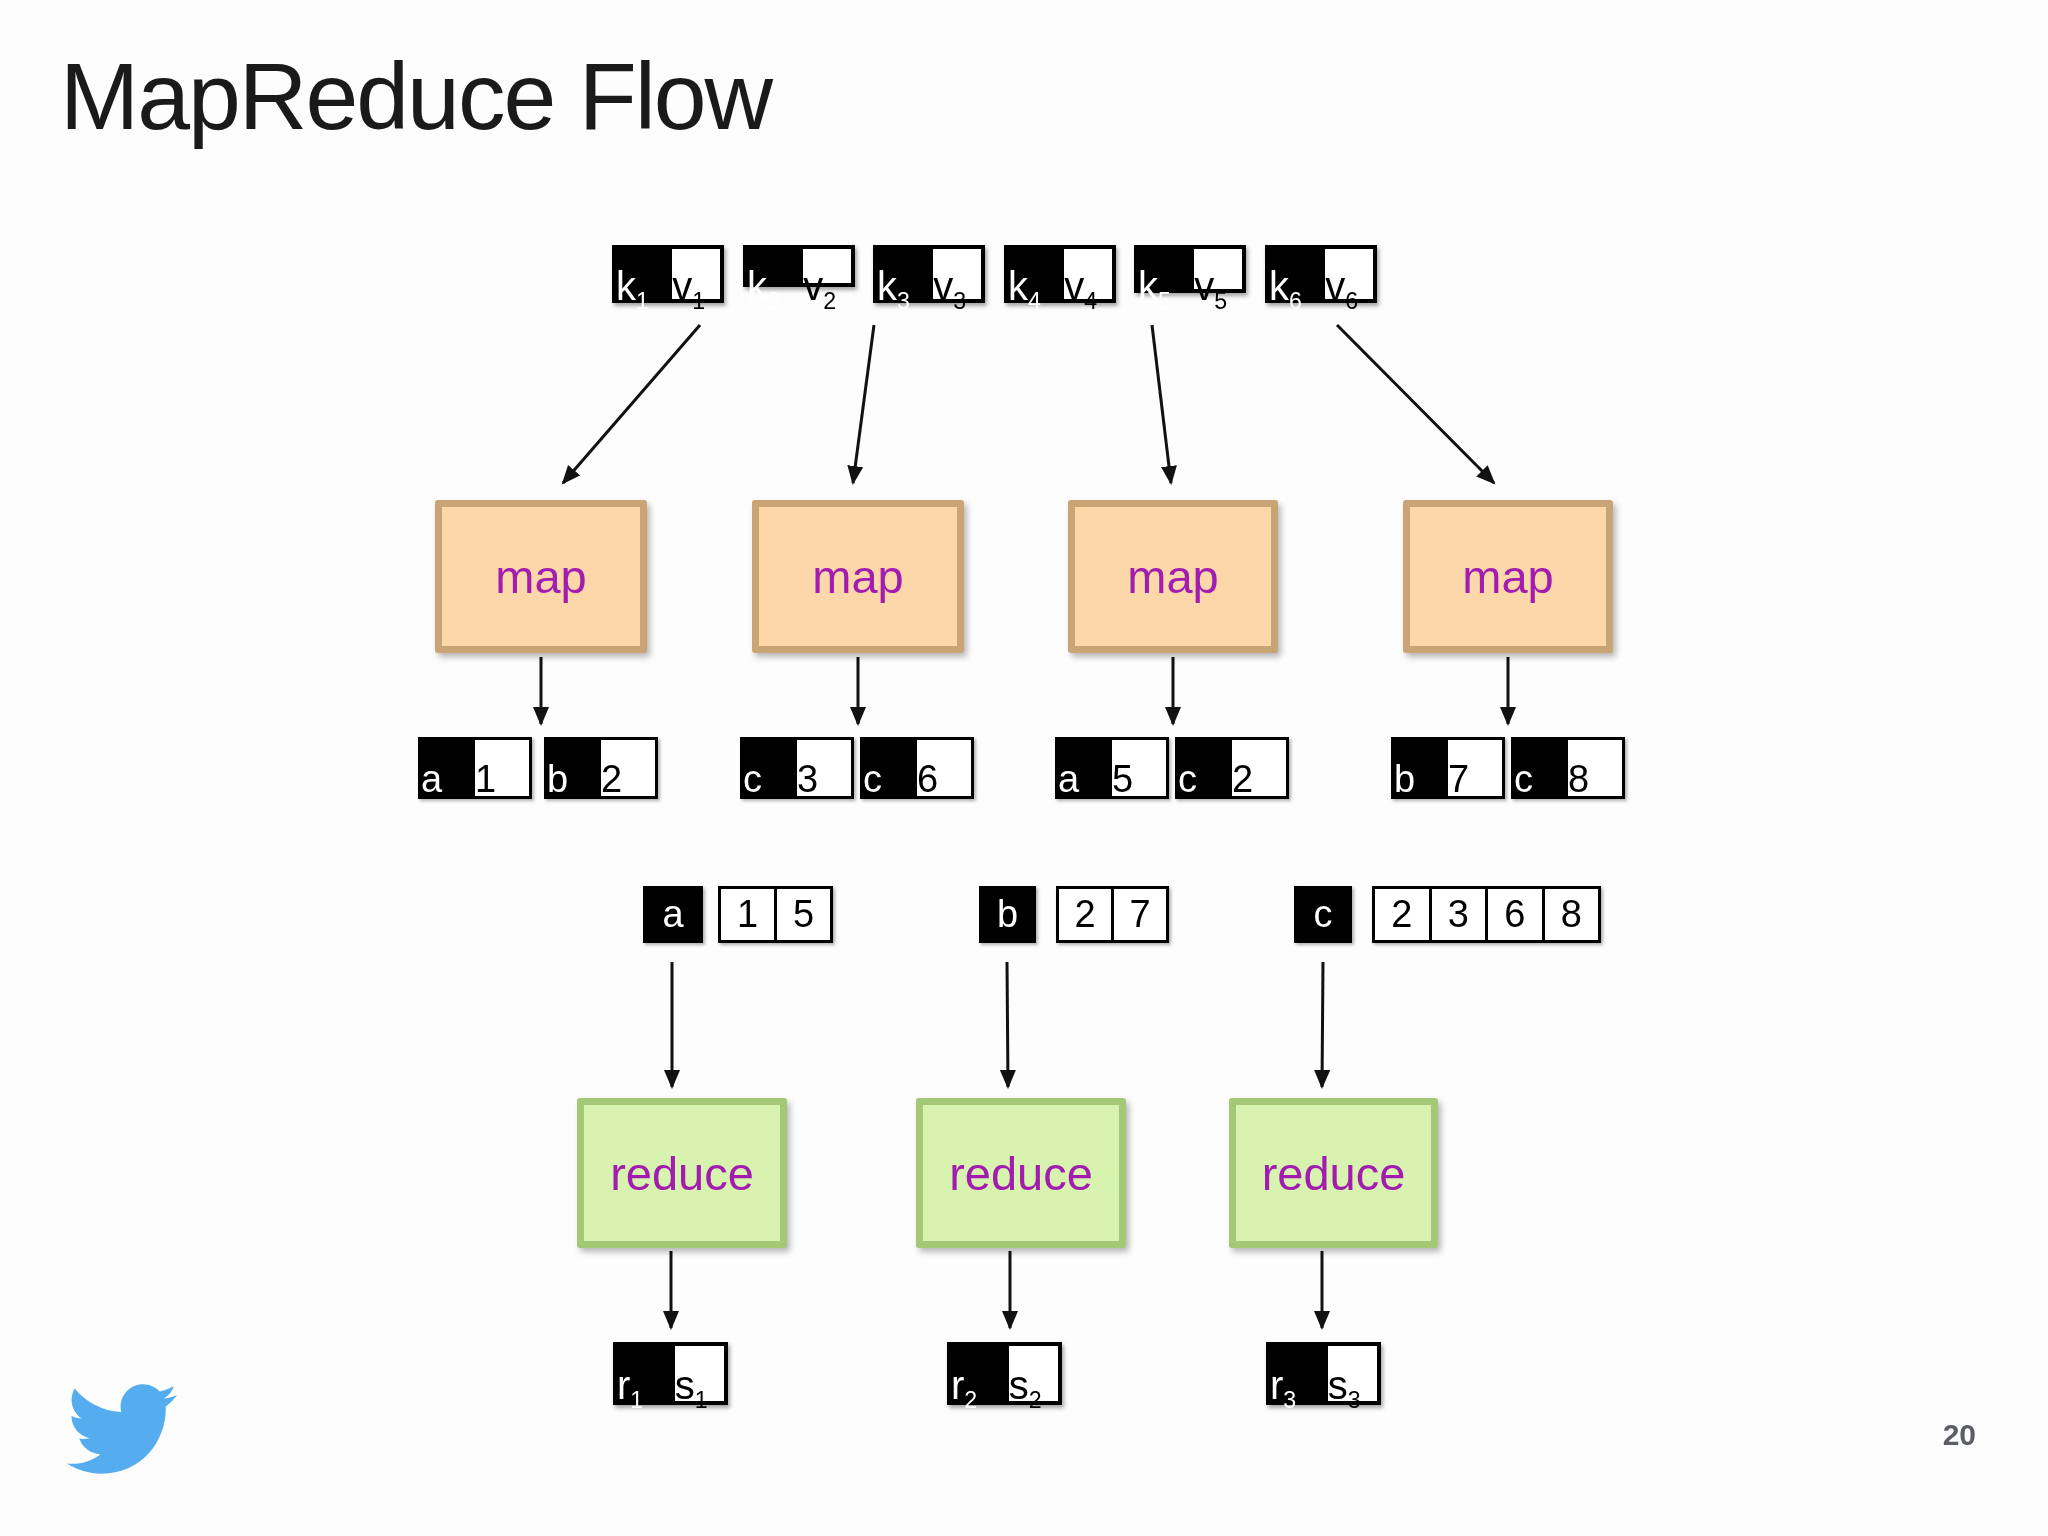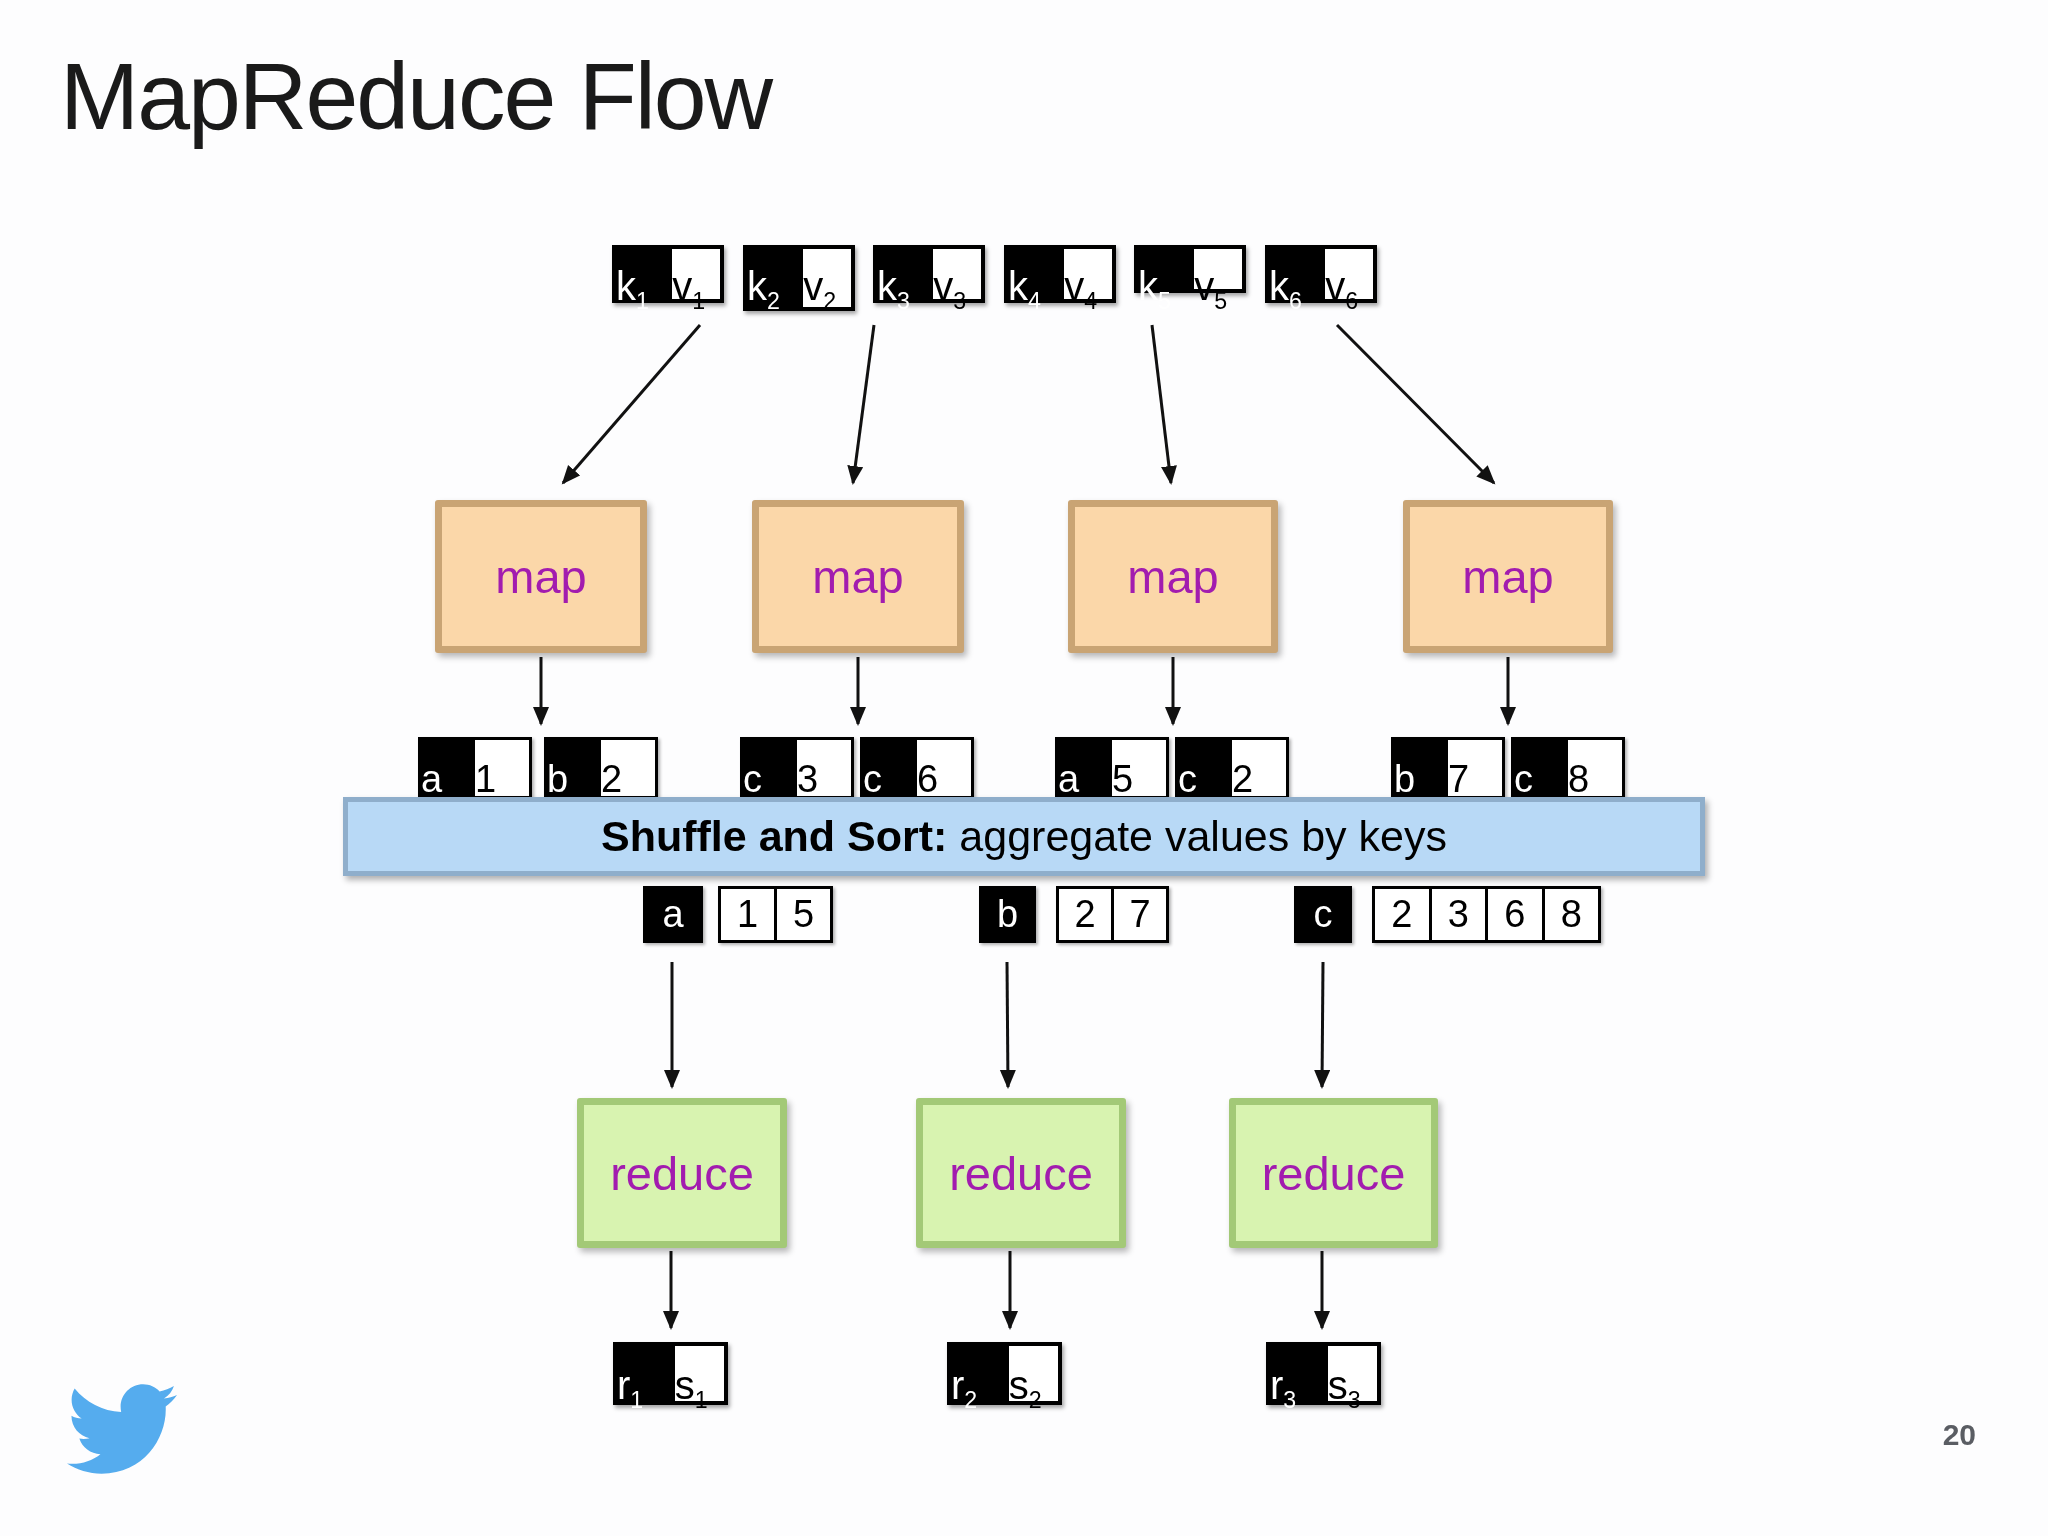--- a/index.html
+++ b/index.html
@@ -164,21 +164,21 @@
   </svg>
 
   <div class="kv" style="left:612px;top:245px;width:112px;height:58px">
     <div class="key">
         <span class="cellTxt"><span>k</span><sub>1</sub></span>
       </div>
     <div class="val">
         <span class="cellTxt"><span>v</span><sub>1</sub></span>
       </div>
   </div>
-  <div class="kv" style="left:743px;top:245px;width:112px;height:66px">
+  <div class="kv" style="left:743px;top:245px;width:112px;height:42px">
     <div class="key">
         <span class="cellTxt"><span>k</span><sub>2</sub></span>
       </div>
     <div class="val">
         <span class="cellTxt"><span>v</span><sub>2</sub></span>
       </div>
   </div>
   <div class="kv" style="left:873px;top:245px;width:112px;height:58px">
     <div class="key">
         <span class="cellTxt"><span>k</span><sub>3</sub></span>
@@ -283,24 +283,20 @@
   </div>
   <div class="pair" style="left:1511px;top:737px;width:114px;height:62px">
     <div class="key">
         <span class="cellTxt">c</span>
       </div>
     <div class="val">
         <span class="cellTxt">8</span>
       </div>
   </div>
 
-  <div class="shuffle-bar">
-    <span class="bold">Shuffle and Sort:</span>
-    <span>aggregate values by keys</span>
-  </div>
 
   <div class="gkey" style="left:643px;top:886px;width:60px;height:57px;line-height:57px"><span>a</span></div>
   <div class="gvals" style="left:718px;top:886px;width:115px;height:57px">
     <div class="gcell"><span>1</span></div>
     <div class="gcell"><span>5</span></div>
   </div>
 
   <div class="gkey" style="left:979px;top:886px;width:57px;height:57px;line-height:57px"><span>b</span></div>
   <div class="gvals" style="left:1056px;top:886px;width:113px;height:57px">
     <div class="gcell"><span>2</span></div>

